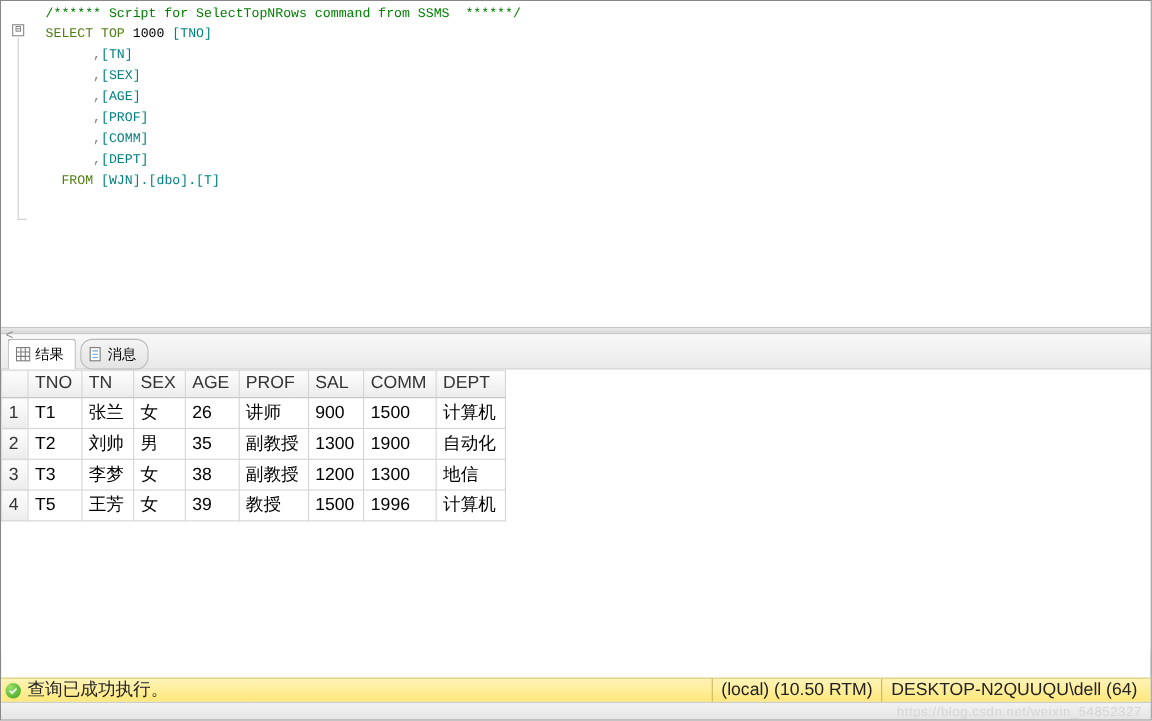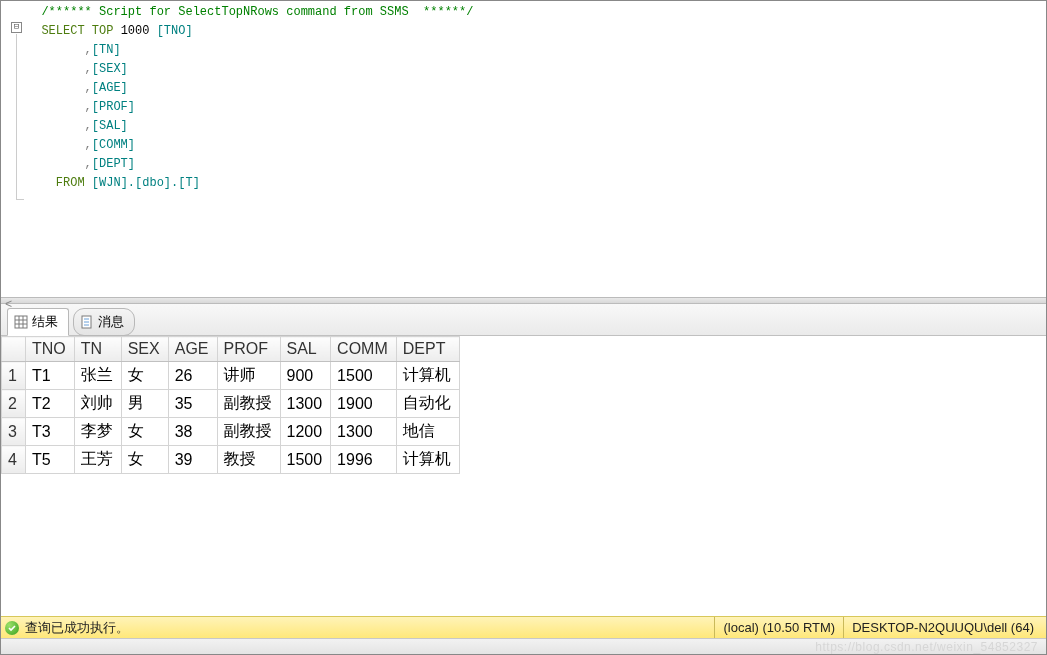--- a/index.html
+++ b/index.html
@@ -27,21 +27,21 @@
     .tab .icon { margin-right: 4px; display: inline-flex; }
     
     .results-pane { background: #fff; height: 256px; overflow: auto; font-family: 'Microsoft YaHei', Tahoma, sans-serif; font-size: 16px; }
     .results-table { border-collapse: collapse; }
     .results-table th, .results-table td { border: 1px solid #d4d4d4; padding: 3px 8px 3px 6px; text-align: left; height: 22px; background: #fff; }
     .results-table th { background: linear-gradient(#fdfdfd,#ececec); font-weight: normal; color: #333; border-bottom: 1px solid #c0c0c0; }
     .results-table th.corner { width: 22px; background: linear-gradient(#fdfdfd,#ececec); }
     .results-table td.rownum { background: linear-gradient(#fdfdfd,#ececec); text-align: center; color: #333; width: 22px; }
     .results-table td.selected { border: 1px dotted #333; }
     
-    .status-bar { position: absolute; left: 0; right: 0; bottom: 16px; height: 22px; background: linear-gradient(#fff3b8,#ffe87a); border-top: 1px solid #d8c85a; display: flex; align-items: center; font-family: 'Microsoft YaHei', Tahoma, sans-serif; font-size: 13px; color: #222; padding: 0 4px; }
+    .status-bar { position: absolute; left: 0; right: 0; bottom: 16px; height: 22px; background: linear-gradient(#fff3b8,#ffe87a); border-top: 1px solid #d8c85a; display: flex; align-items: center; font-family: 'Microsoft YaHei', Tahoma, sans-serif; font-size: 16px; color: #222; padding: 0 4px; }
     .status-bar .status-left { display: flex; align-items: center; gap: 6px; flex: 1; }
     .status-bar .cell { border-left: 1px solid #c9b95a; padding: 0 8px; height: 100%; display: flex; align-items: center; }
     .ok-icon { width: 14px; height: 14px; border-radius: 50%; background: radial-gradient(circle at 30% 30%, #9be06a, #3aa11c); display: inline-flex; align-items: center; justify-content: center; }
     .ok-icon svg { width: 10px; height: 10px; }
 
     .watermark { position:absolute; right:8px; bottom:0px; color:#d6d6d6; font-family: Tahoma,sans-serif; font-size:12px; letter-spacing:0.5px; }
     .bottom-strip { position:absolute; left:0; right:0; bottom:0; height:16px; background: linear-gradient(#f2f2f2,#e4e4e4); border-top:1px solid #c8c8c8; }
   </style>
 </head>
 <body>
@@ -50,21 +50,20 @@
   <div class="fold-gutter">⊟</div>
   <div class="fold-line"></div>
   <div class="fold-end"></div>
 
   <div class="code-line">  <span class="comment">/****** Script for SelectTopNRows command from SSMS  ******/</span></div>
   <div class="code-line">  <span class="keyword">SELECT</span> <span class="keyword">TOP</span> <span class="number">1000</span> <span class="bracket-ident">[TNO]</span></div>
   <div class="code-line">        <span class="punct">,</span><span class="bracket-ident">[TN]</span></div>
   <div class="code-line">        <span class="punct">,</span><span class="bracket-ident">[SEX]</span></div>
   <div class="code-line">        <span class="punct">,</span><span class="bracket-ident">[AGE]</span></div>
   <div class="code-line">        <span class="punct">,</span><span class="bracket-ident">[PROF]</span></div>
-  <div class="code-line">        <span class="punct">,</span><span class="bracket-ident">[SAL]</span></div>
   <div class="code-line">        <span class="punct">,</span><span class="bracket-ident">[COMM]</span></div>
   <div class="code-line">        <span class="punct">,</span><span class="bracket-ident">[DEPT]</span></div>
   <div class="code-line">    <span class="keyword">FROM</span> <span class="bracket-ident">[WJN].[dbo].[T]</span></div>
 </div>
 
 <div class="scroll-indicator">&lt;</div>
 
 <div class="splitter"></div>
 
 <div class="tabs-bar">

